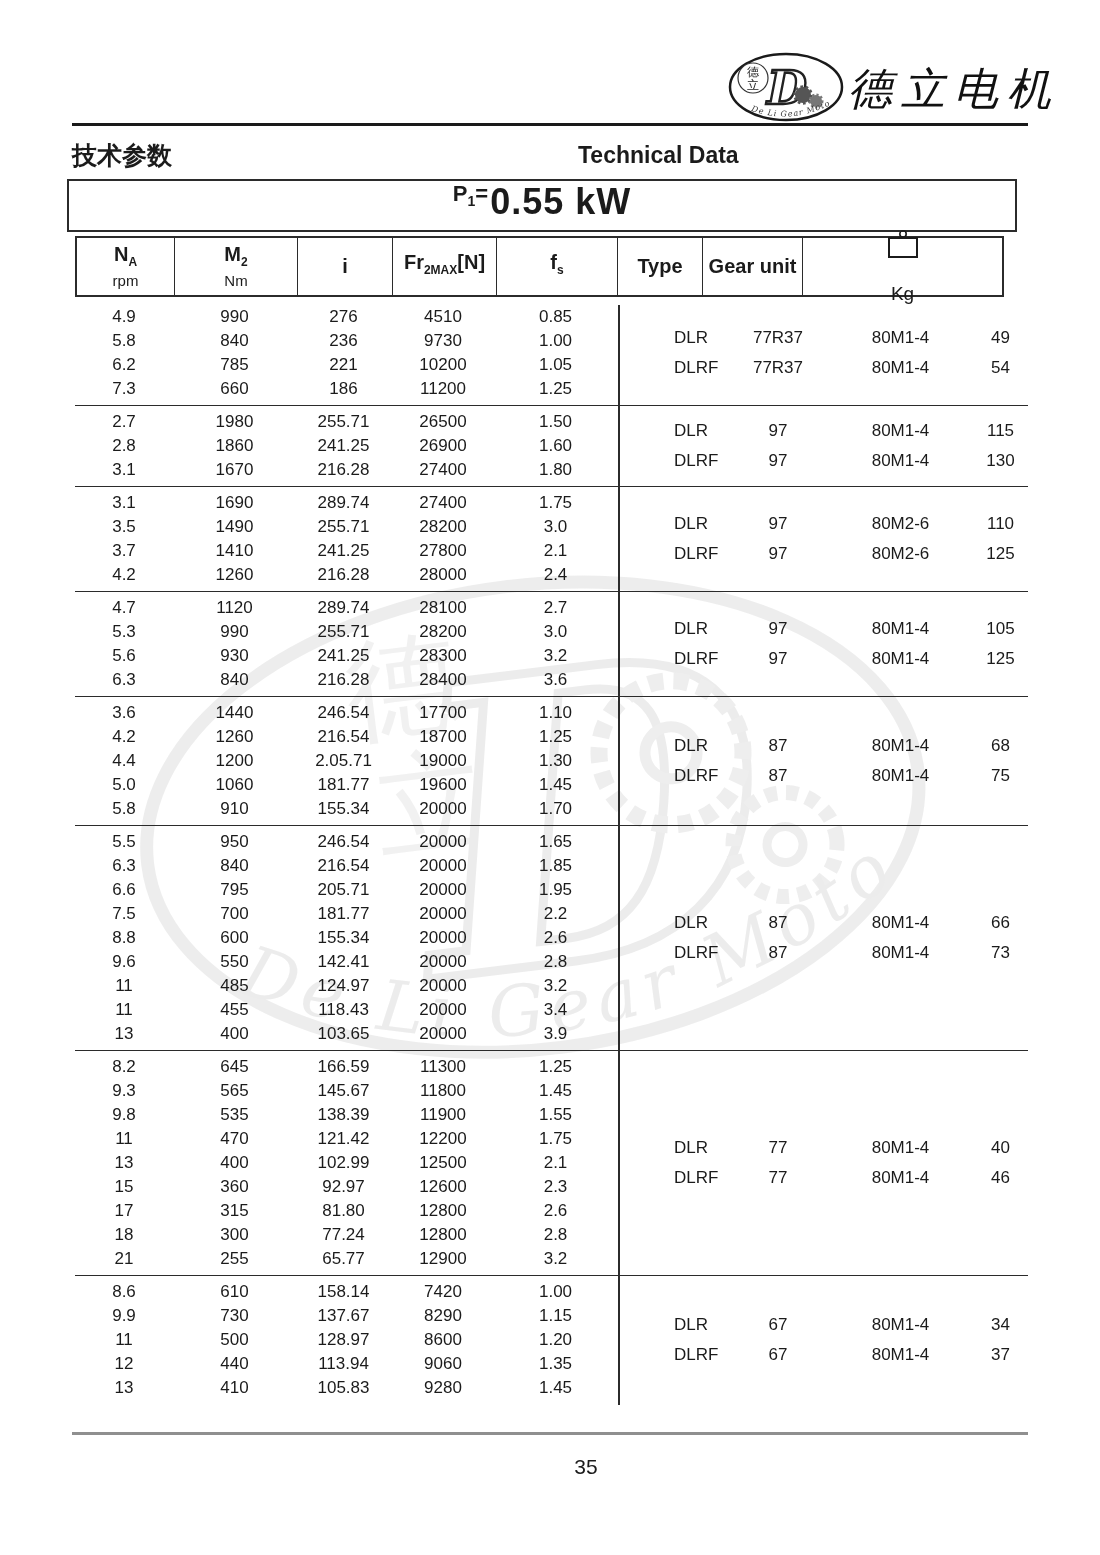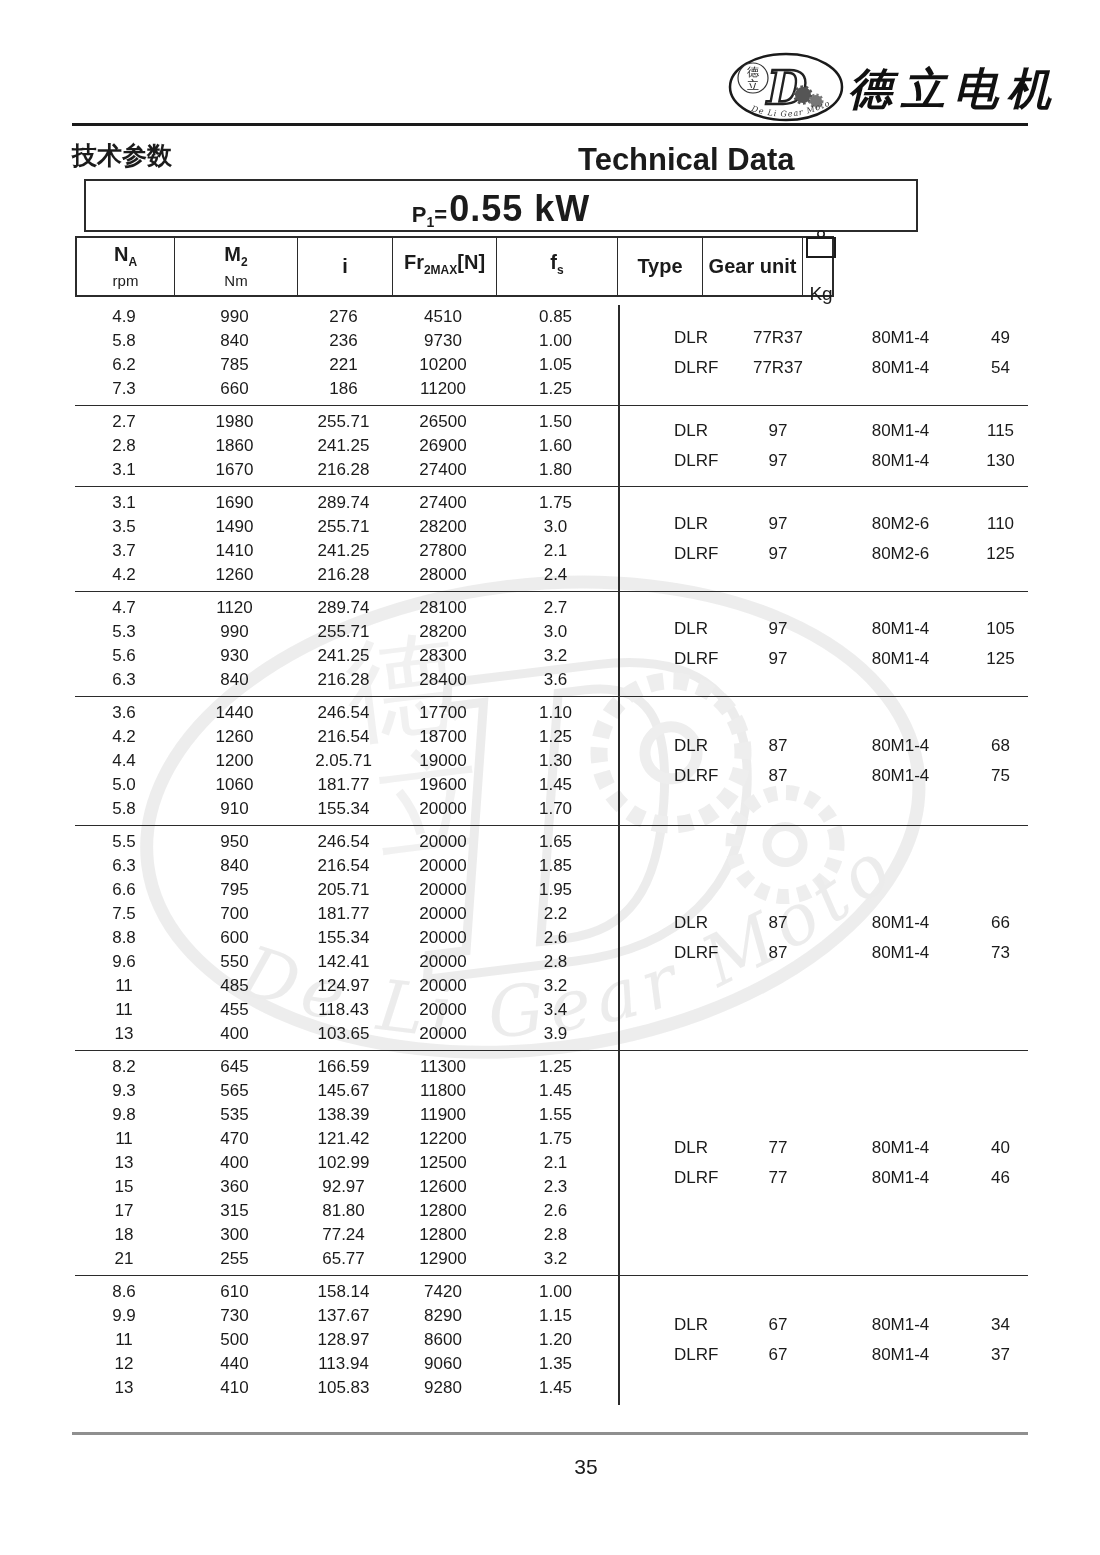--- a/index.html
+++ b/index.html
@@ -8,41 +8,41 @@
     font-family:"Liberation Sans", sans-serif; color:#1b1b1b; overflow:hidden;
   }
   .content { position:relative; z-index:2; }
 
   
   .watermark { position:absolute; left:120px; top:545px; z-index:1; opacity:.6; }
 
   
   .brand-logo { position:absolute; left:726px; top:50px; }
   .brand-name {
-    position:absolute; left:848px; top:60px; font-size:44px; font-weight:bold;
+    position:absolute; left:848px; top:60px; font-size:44px; font-weight:normal;
     font-style:italic; letter-spacing:9px; white-space:nowrap;
     font-family:"DejaVu Serif", serif; color:#111;
   }
   .top-rule { position:absolute; left:72px; top:123px; width:956px; height:3px; background:#1a1a1a; }
 
   .section-title-cn { position:absolute; left:72px; top:139px; font-size:25px; font-weight:bold; }
-  .section-title-en { position:absolute; left:578px; top:142px; font-size:31px; font-weight:bold; white-space:nowrap; }
+  .section-title-en { position:absolute; left:578px; top:142px; font-size:23px; font-weight:bold; white-space:nowrap; }
 
   
   .power-box {
-    position:absolute; left:84px; top:179px; width:834px; height:53px; box-sizing:border-box;
-    border:2px solid #2b2b2b; display:flex; align-items:flex-end; justify-content:center;
+    position:absolute; left:67px; top:179px; width:950px; height:53px; box-sizing:border-box;
+    border:2px solid #2b2b2b; display:flex; align-items:flex-start; justify-content:center;
   }
   .p-pre { font-size:22px; font-weight:bold; }
   .p-pre sub { font-size:14px; }
   .p-val { font-size:36px; font-weight:bold; margin-left:2px; letter-spacing:1px; }
 
   
   .thead {
-    position:absolute; left:75px; top:236px; width:759px; height:61px; box-sizing:border-box;
+    position:absolute; left:75px; top:236px; width:929px; height:61px; box-sizing:border-box;
     border:2px solid #2b2b2b; display:flex;
   }
   .hcell {
     flex:none; box-sizing:border-box; border-right:1.5px solid #2b2b2b;
     display:flex; flex-direction:column; justify-content:center; align-items:center;
   }
   .hcell:last-child { border-right:none; flex:1;gap:18px; }
   .hmain { font-weight:bold; font-size:20px; line-height:21px; white-space:nowrap; }
   .hmain sub { font-size:12px; font-weight:bold; }
   .hunit { font-size:15px; line-height:16px; font-weight:normal;text-align:right; }

